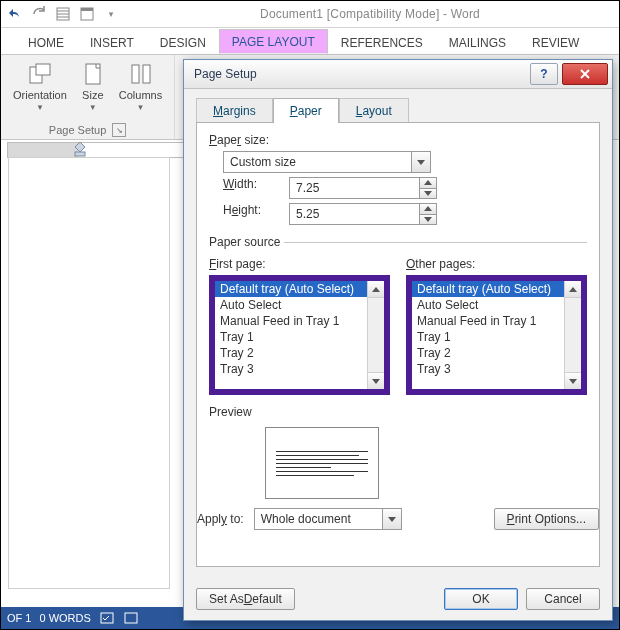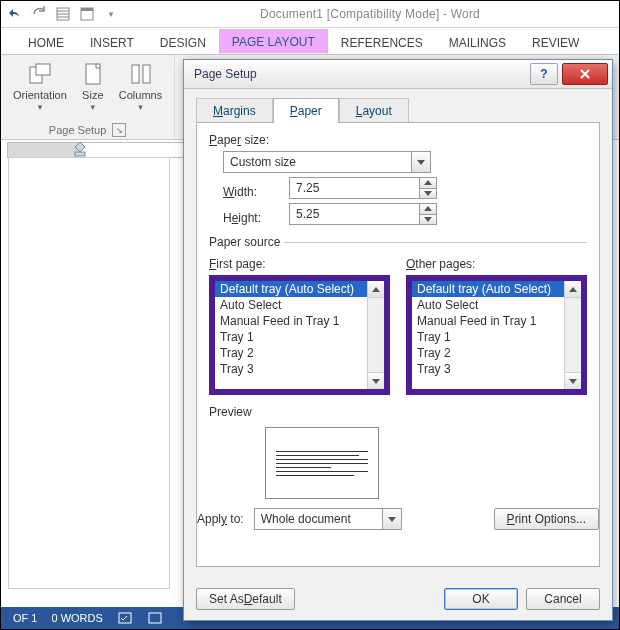--- a/index.html
+++ b/index.html
@@ -24,37 +24,37 @@
 .group .glrow{display:flex;align-items:center;gap:6px}
 .launcher{width:12px;height:12px;border:1px solid #9a9a9a;display:inline-flex;align-items:center;justify-content:center;font-size:8px;color:#666}
 
 .ruler{height:18px;background:#fff;position:relative}
 .ruler .bar{position:absolute;left:6px;right:6px;top:2px;height:14px;background:#fff;border:1px solid #bcbcbc}
 .ruler .gray{position:absolute;left:6px;width:70px;top:2px;height:14px;background:#d9d9d9;border:1px solid #bcbcbc;border-right:none}
 
 .workspace{background:#fff;height:430px;position:relative}
 .page-shadow{position:absolute;left:8px;top:0;width:160px;height:430px;background:#fff;box-shadow:0 0 0 1px #cfcfcf}
 
-.status{position:absolute;left:0;right:0;bottom:0;height:22px;background:#2b579a;color:#fff;display:flex;align-items:center;gap:14px;padding:0 12px;font-size:11px}
+.status{position:absolute;left:0;right:0;bottom:0;height:22px;background:#2b579a;color:#fff;display:flex;align-items:center;gap:8px;padding:0 6px;font-size:11px}
 .status .sp{flex:1}
 
 .dialog{position:absolute;left:182px;top:58px;width:428px;height:560px;background:#f1f1f1;border:1px solid #6b8fb5;box-shadow:2px 3px 10px rgba(0,0,0,.35)}
 .dlg-title{height:28px;background:linear-gradient(#fdfdfd,#e6e6e6);border-bottom:1px solid #c2c2c2;display:flex;align-items:center;padding:0 0 0 10px;color:#2b3a55;font-size:12px}
 .dlg-title .sp{flex:1}
 .dlg-help{width:26px;height:20px;background:linear-gradient(#fefefe,#e2e2e2);border:1px solid #9aa4b4;border-radius:2px;display:flex;align-items:center;justify-content:center;color:#1f4e9c;font-weight:bold;margin-right:4px;cursor:pointer}
 .dlg-close{width:44px;height:20px;background:linear-gradient(#e56e66,#c9302c);border:1px solid #85201c;border-radius:2px;display:flex;align-items:center;justify-content:center;margin-right:4px;cursor:pointer}
 .dlg-close svg line{stroke:#fff;stroke-width:2}
 
 .dlg-tabs{display:flex;align-items:flex-end;padding:8px 12px 0;gap:0;background:#f1f1f1}
 .dlg-tab{padding:5px 16px;border:1px solid #b1b1b1;border-bottom:none;background:#f1f1f1;position:relative;top:1px;cursor:pointer;color:#0c4a6e}
 .dlg-tab.inactive{background:#ececec;border-color:#c4c4c4}
 .dlg-tab.active{background:#fff;z-index:2}
 .dlg-body{margin:0 12px 0;border:1px solid #b1b1b1;background:#fff;padding:10px 12px 16px;height:445px;box-sizing:border-box;position:relative}
 .sec-label{font-size:12px;color:#333;margin:0 0 4px}
-.row{display:flex;align-items:flex-end;gap:8px;margin:4px 8px}
+.row{display:flex;align-items:flex-start;gap:8px;margin:4px 8px}
 .lbl{width:58px;text-align:left;color:#333}
 .combo,.spin{display:flex;align-items:center;border:1px solid #999;background:#fff;height:20px}
 .combo{padding:0 0 0 6px}
 .combo .txt{flex:1}
 .combo .dd{width:18px;height:100%;border-left:1px solid #999;display:flex;align-items:center;justify-content:center;background:linear-gradient(#fdfdfd,#e3e3e3);cursor:pointer}
 .spin{padding:0 0 0 6px}
 .spin .txt{flex:1}
 .spin .sbtns{width:16px;height:100%;border-left:1px solid #999;display:flex;flex-direction:column}
 .spin .sb{flex:1;display:flex;align-items:center;justify-content:center;background:linear-gradient(#fdfdfd,#e3e3e3);cursor:pointer}
 .spin .sb+.sb{border-top:1px solid #999}

